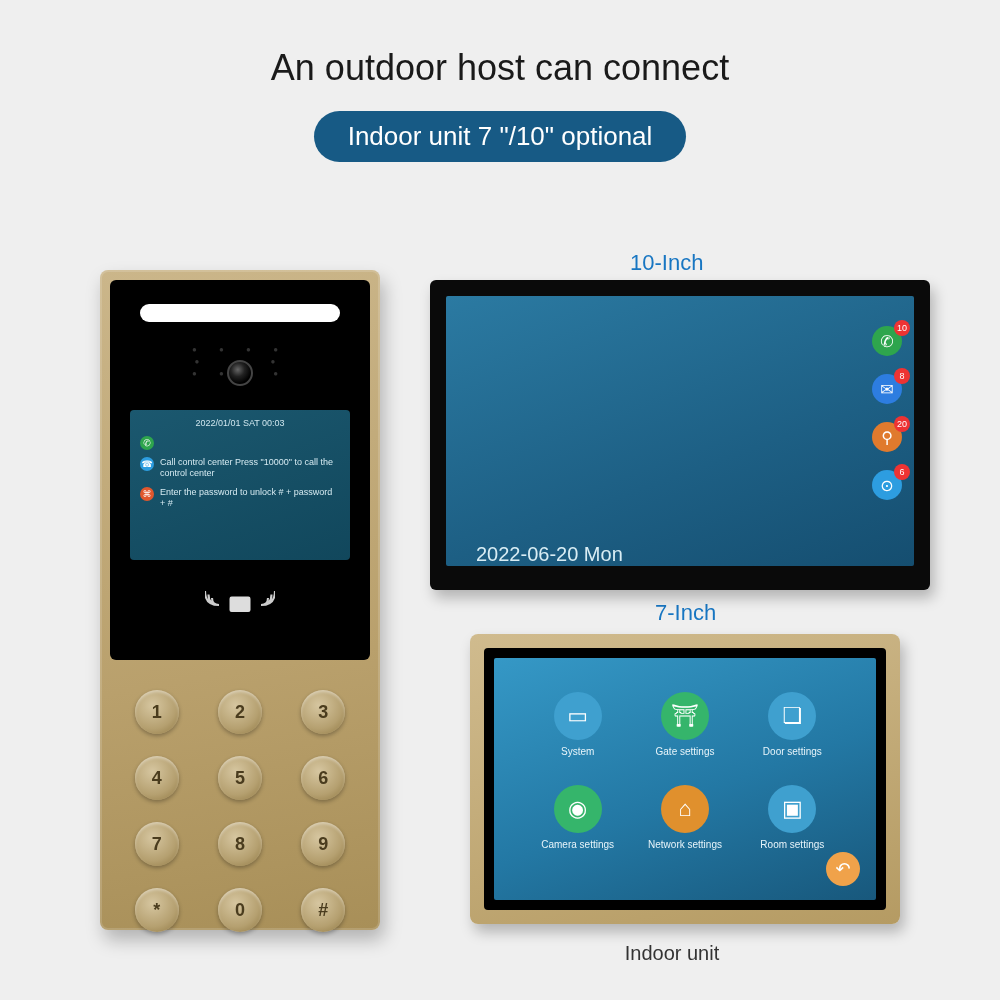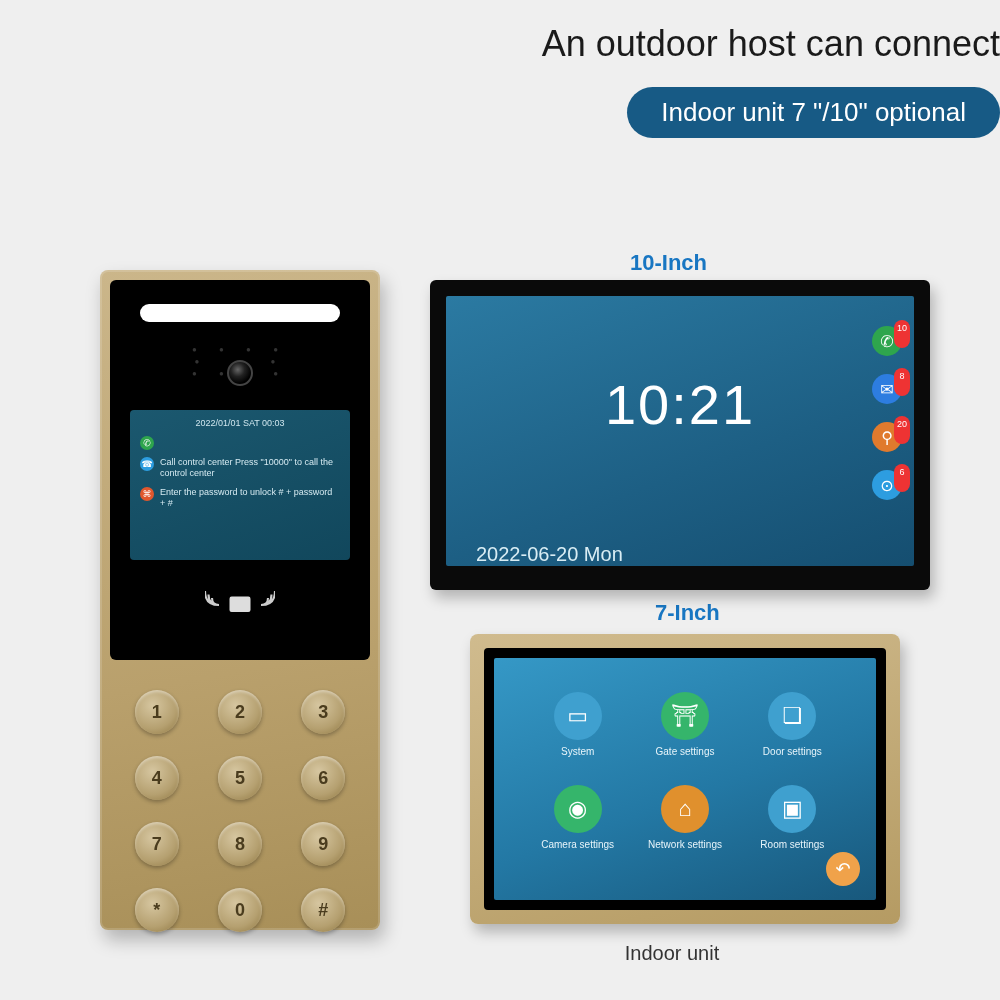--- a/index.html
+++ b/index.html
@@ -5,22 +5,22 @@
   * { box-sizing: border-box; margin: 0; padding: 0; }
   body {
     width: 1000px;
     height: 1000px;
     background: #efefef;
     font-family: Arial, sans-serif;
     position: relative;
     overflow: hidden;
   }
   .header {
-    text-align: right;
-    padding-top: 20px;
+    text-align: center;
+    padding-top: 44px;
   }
   .title {
     font-size: 36px;
     color: #1a1a1a;
     line-height: 1.35;
     font-weight: 400;
   }
   .pill {
     display: inline-block;
     margin-top: 18px;
@@ -142,21 +142,21 @@
     font-size: 20px;
     color: #333;
     text-align: center;
   }
   .caption.portal-cap { left: 100px; width: 280px; top: 692px; }
   .caption.indoor-cap { left: 472px; width: 400px; top: 692px; }
 
   .size-label {
     position: absolute;
     color: #1876c2;
-    font-weight: 700;
+    font-weight: 400;
     font-size: 22px;
   }
   .size-label.ten { left: 630px; top: 0px; }
   .size-label.seven { left: 655px; top: 350px; }
 
   
   .unit10 {
     position: absolute;
     left: 430px;
     top: 30px;
@@ -211,21 +211,21 @@
     position: relative;
   }
   .mini-badge {
     position: absolute;
     top: -6px;
     right: -8px;
     background: #e33;
     color: #fff;
     font-size: 9px;
     min-width: 16px;
-    height: 28px;
+    height: 16px;
     line-height: 16px;
     border-radius: 8px;
     text-align: center;
     padding: 0 3px;
   }
 
   
   .unit7 {
     position: absolute;
     left: 470px;
@@ -354,21 +354,20 @@
       <div class="key">8</div>
       <div class="key">9</div>
       <div class="key">*</div>
       <div class="key">0</div>
       <div class="key">#</div>
     </div>
   </div>
 
   <div class="unit10">
     <div class="unit10-screen">
-      <div class="clock10">10:21</div>
       <div class="date10">2022-06-20  Mon</div>
       <div class="side-icons">
         <div class="side-icon" style="background:#2ea54d">
           ✆<span class="mini-badge">10</span>
         </div>
         <div class="side-icon" style="background:#2d7de0">
           ✉<span class="mini-badge">8</span>
         </div>
         <div class="side-icon" style="background:#e07a2d">
           ⚲<span class="mini-badge">20</span>

